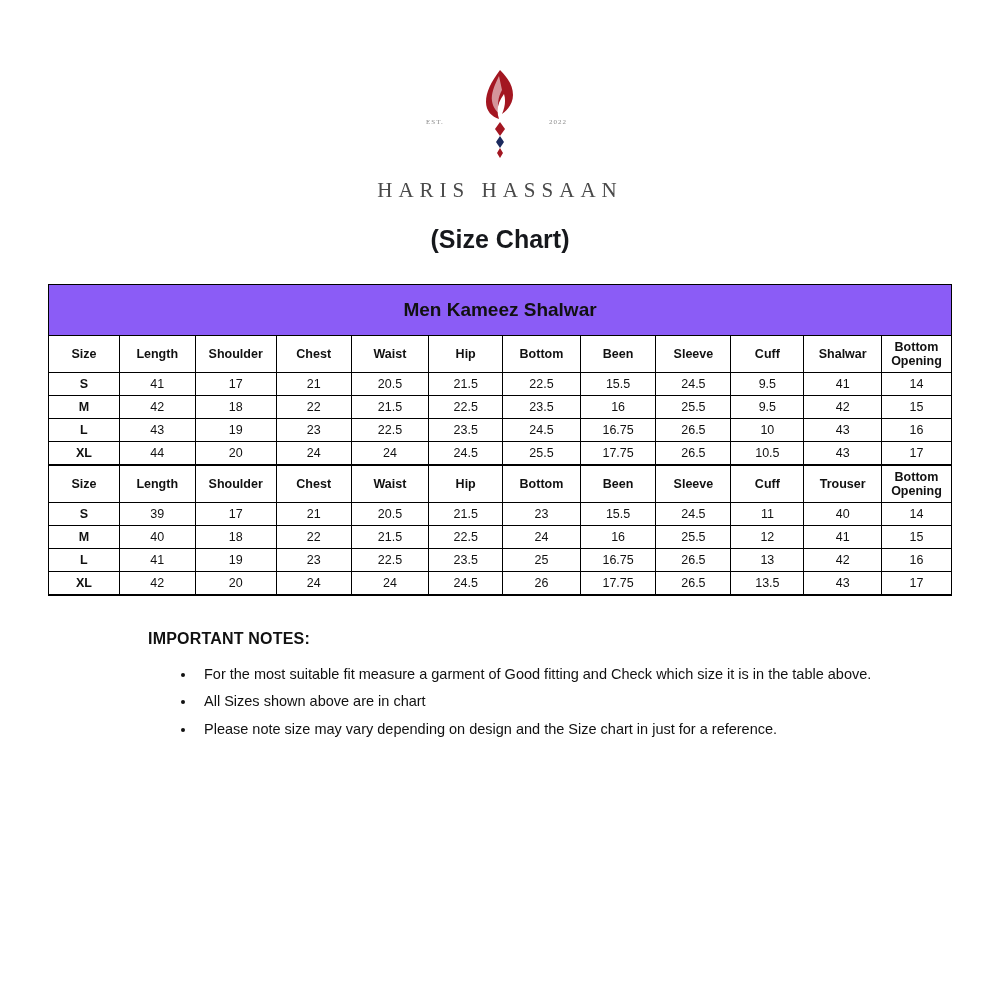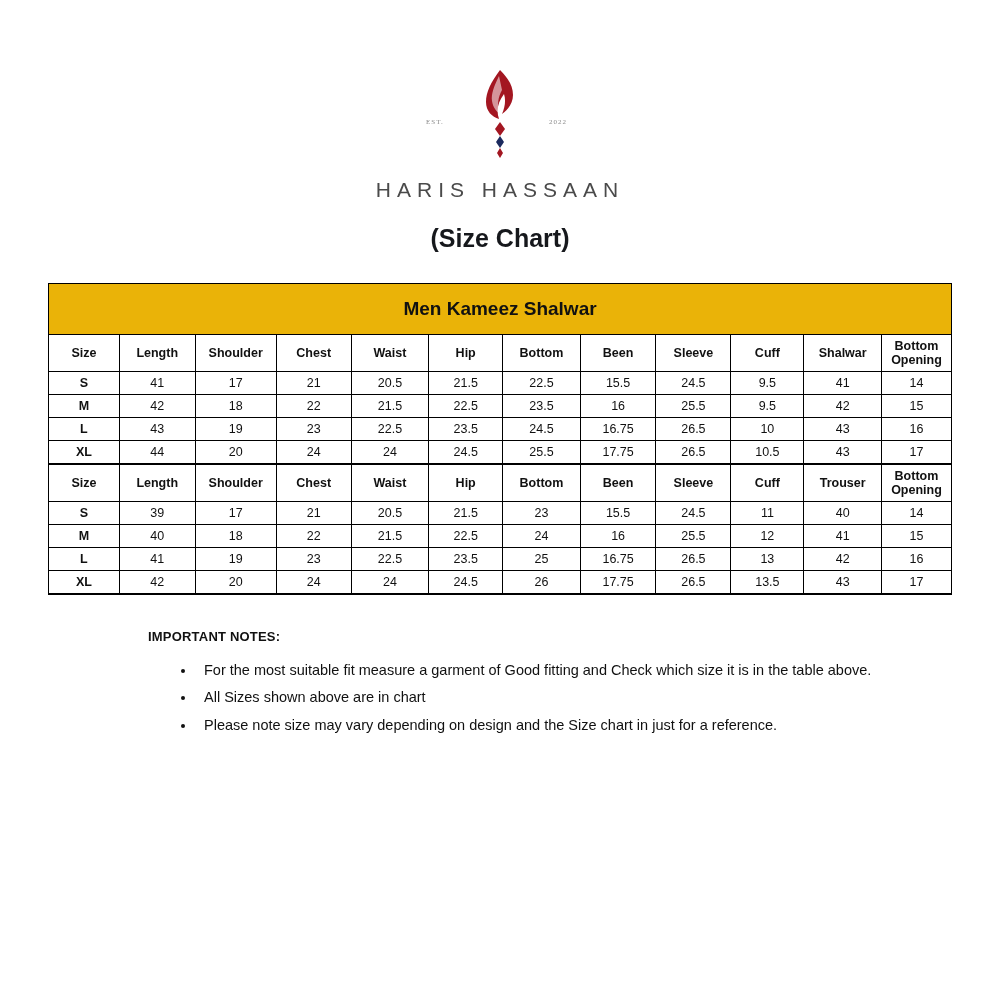--- a/index.html
+++ b/index.html
@@ -43,21 +43,21 @@
     top: 56px;
     font-size: 7px;
     letter-spacing: 1px;
     color: #8c8c8c;
     font-family: "Liberation Serif", serif;
   }
   .est-left { left: 26px; }
   .est-right { right: 33px; }
   .brand-name {
     margin-top: 6px;
-    font-family: Liberation Sans, sans-serif;
+    font-family: Liberation Serif, serif;
     font-size: 21px;
     letter-spacing: 6px;
     color: #4a4a4a;
   }
   .doc-title {
     margin-top: 22px;
     font-size: 25px;
     font-weight: bold;
     color: #16181c;
   }
@@ -79,21 +79,21 @@
     padding: 4px 2px;
     color: #111;
   }
   .section-title td {
     border-left: none;
     border-right: none;
     border-top: none;
     font-size: 19px;
     font-weight: bold;
     padding: 14px 0 14px 0;
-    background: #eab308;
+    background: #8b5cf6;
   }
   .tables > table:first-child .section-title td { border-top: none; }
   tbody td:first-child { font-weight: bold; }
   .no-side-border-left { border-left: none; }
   .no-side-border-right { border-right: none; }
 
   
   col.c0 { width: 7.8%; }
   col.c1 { width: 8.4%; }
   col.c2 { width: 9.0%; }
@@ -105,21 +105,21 @@
   col.c8 { width: 8.3%; }
   col.c9 { width: 8.1%; }
   col.c10 { width: 8.6%; }
   col.c11 { width: 7.7%; }
 
   
   .notes {
     margin: 34px 0 0 148px;
   }
   .notes-title {
-    font-size: 13px;
+    font-size: 16px;
     font-weight: bold;
     letter-spacing: 0.2px;
     color: #111;
   }
   .notes ul {
     margin: 14px 0 0 0;
     padding-left: 48px;
     list-style: disc;
   }
   .notes li {

